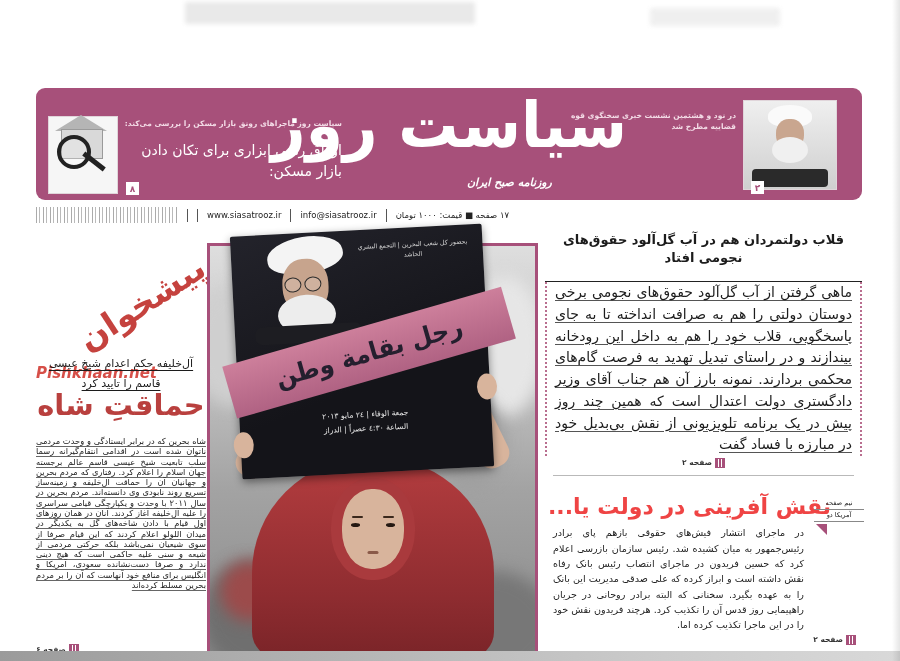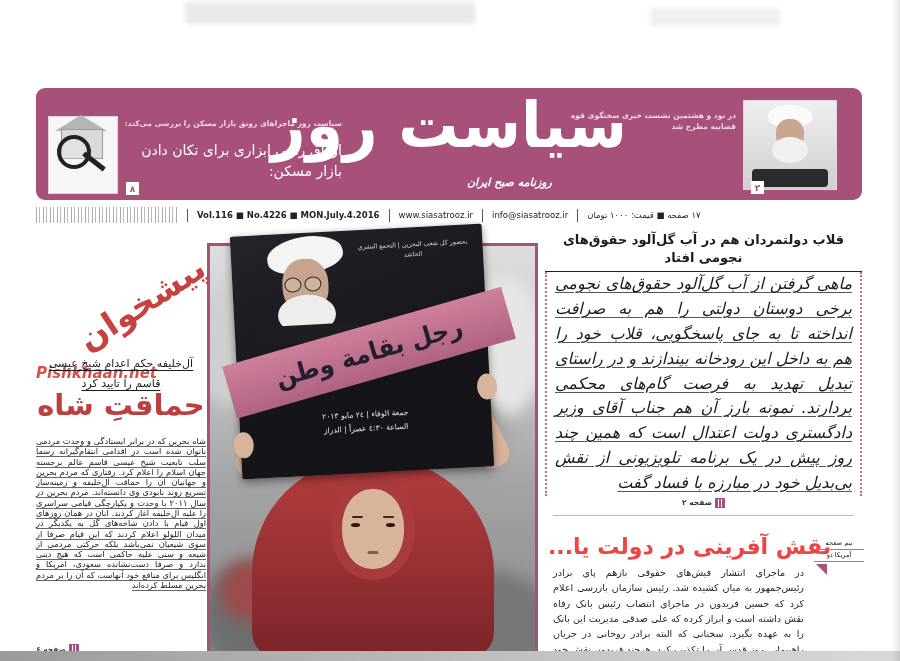--- a/index.html
+++ b/index.html
@@ -83,26 +83,26 @@
   
   .pcleric{position:absolute;left:14px;top:4px;width:118px;height:104px;}
   .pturban{position:absolute;left:22px;top:0;width:76px;height:36px;background:#f4f4f4;border-radius:50% 50% 42% 42%;transform:rotate(-6deg);}
   .pface{position:absolute;left:36px;top:22px;width:46px;height:54px;background:#c7a48d;border-radius:45%;}
   .pglass{position:absolute;width:15px;height:13px;border:1.5px solid #2c2c2c;border-radius:50%;top:40px;background:rgba(255,255,255,.15);}
   .pbeard{position:absolute;left:30px;top:58px;width:58px;height:40px;background:#ededed;border-radius:50%;}
   .pshoulder{position:absolute;left:6px;top:88px;width:108px;height:18px;background:#1d1d22;border-radius:8px;}
   
   .rightcol{position:absolute;left:545px;top:231px;width:317px;direction:rtl;text-align:center;}
   .kicker{display:inline-block;font-size:13px;font-weight:bold;border-bottom:1px solid #222;
-          padding-bottom:4px;line-height:1.4;}
+          padding-bottom:14px;line-height:1.4;}
   .head1{font-size:34px;font-weight:900;line-height:1.1;margin:5px 0 7px;color:#0e0e0e;letter-spacing:-1px;}
   .head2{font-size:22px;font-weight:900;line-height:1.15;margin:18px 28px 6px 0;color:#ef4444;}
-  .rbody{font-size:16px;line-height:1.55;text-align:justify;text-decoration:underline;
+  .rbody{font-size:14px;line-height:1.55;text-align:justify;text-decoration:underline;
          text-decoration-color:#555;text-underline-offset:2.5px;padding:0 8px;
-         border-right:2px dotted #b96e8f;border-left:2px dotted #b96e8f;font-style:italic;}
+         border-right:2px dotted #b96e8f;border-left:2px dotted #b96e8f;}
   .rbody2{font-size:9.6px;line-height:1.6;text-align:justify;margin:2px 58px 1px 8px;}
   .rule{border:none;border-top:1px solid #b9b9b9;margin:7px 8px;}
   .secwrap{position:relative;}
   .sidetab{position:absolute;left:auto;right:-2px;top:4px;width:50px;font-size:6.6px;line-height:1.7;
            color:#222;text-align:center;font-weight:normal;}
   .sidetab span{display:block;border-bottom:1px solid #888;}
   .fold{position:absolute;left:2px;top:26px;width:0;height:0;
         border-top:11px solid #a7507a;border-left:11px solid transparent;}
   .pr-left{display:flex;justify-content:flex-start;margin:2px 6px 0;}
   .pr-center{display:flex;justify-content:center;margin:2px 0 0;}
@@ -148,21 +148,20 @@
       <div class="fa" style="position:absolute;right:126px;top:22px;width:186px;text-align:right;">
         <div class="promo-kicker">در نود و هشتمین نشست خبری سخنگوی قوه قضاییه مطرح شد</div>
       </div>
       <div class="chip-w" style="right:98px;bottom:6px;">۲</div>
     </div>
   </header>
 
   <div class="infobar">
     <div class="barcode"></div>
     <div class="sep"></div>
-    <div class="seg-en">Vol.116 ■ No.4226 ■ MON.July.4.2016</div>
     <div class="sep"></div>
     <div>www.siasatrooz.ir</div>
     <div class="sep"></div>
     <div>info@siasatrooz.ir</div>
     <div class="sep"></div>
     <div class="fa">۱۷ صفحه ■ قیمت: ۱۰۰۰ تومان</div>
   </div>
 
   <aside class="leftcol fa">
     <div class="pishkhaan">پیشخوان</div>

